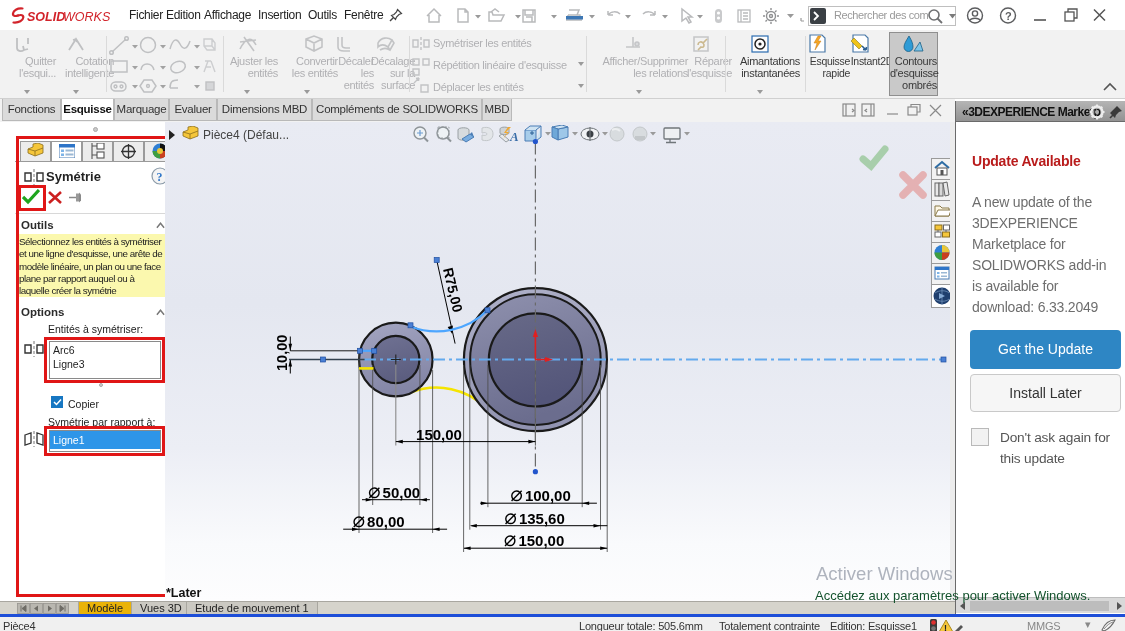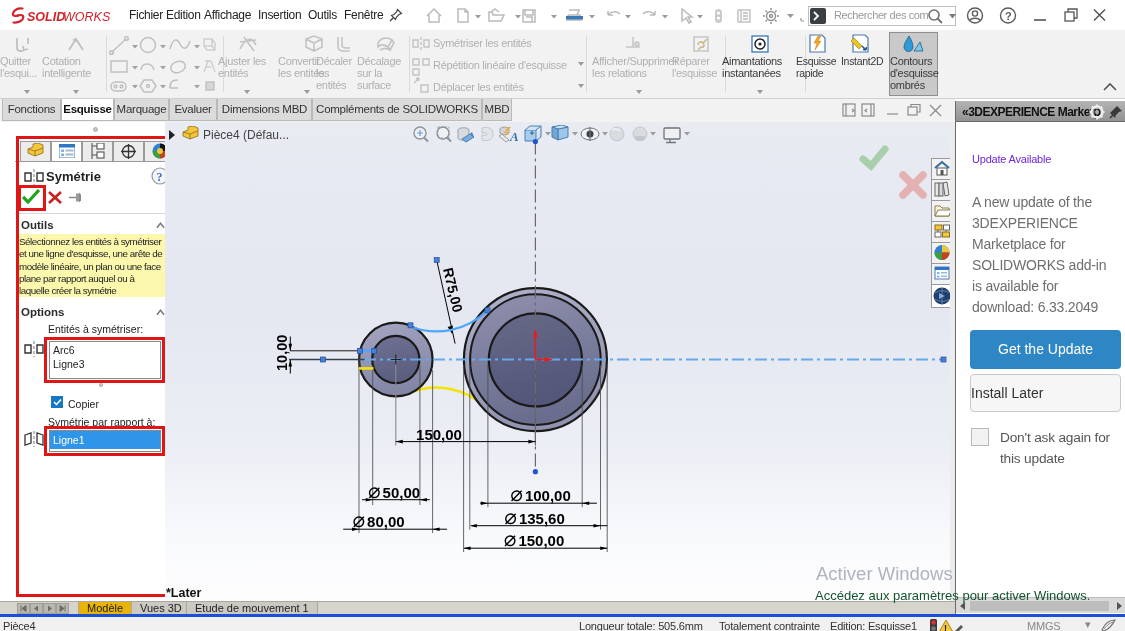--- a/index.html
+++ b/index.html
@@ -3,21 +3,21 @@
 *{margin:0;padding:0;box-sizing:border-box}
 html,body{width:1125px;height:631px;overflow:hidden}
 body{font-family:"Liberation Sans",sans-serif;position:relative;background:#fff;color:#222}
 .abs{position:absolute}
 
 #titlebar{position:absolute;left:0;top:0;width:1125px;height:30px;background:#fff}
 .menu{position:absolute;top:8px;font-size:12px;letter-spacing:-0.3px;color:#222}
 
 #ribbon{position:absolute;left:0;top:30px;width:1125px;height:69px;background:#f2f2f2;border-bottom:1px solid #d0d0d0}
 .rdiv{position:absolute;top:6px;width:1px;height:56px;background:#dadada}
-.rlab{position:absolute;font-size:11px;letter-spacing:-.3px;color:#b0b0b3;text-align:left;white-space:nowrap}
+.rlab{position:absolute;font-size:11px;letter-spacing:-.3px;color:#b0b0b3;text-align:right;white-space:nowrap}
 .rlabd{color:#3a3a3a}
 .dd{position:absolute;width:0;height:0;border-left:3.5px solid transparent;border-right:3.5px solid transparent;border-top:4px solid #9a9a9a}
 
 #tabrow{position:absolute;left:0;top:99px;width:955px;height:23px;background:#f2f2f2}
 .tab{position:absolute;top:0;height:22px;background:#dbdbdb;border:1px solid #b9b9b9;border-top:none;font-size:11.5px;letter-spacing:-0.25px;color:#333;text-align:center;line-height:21px}
 .tab.act{background:#fff;border-color:#b9b9b9;font-weight:bold;color:#111}
 
 #lpanel{position:absolute;left:15px;top:122px;width:165px;height:492px;background:#fff}
 .redbox{position:absolute;border:3px solid #e01616}
 .pmtab{position:absolute;top:5px;width:31px;height:21px;background:#ececec;border:1px solid #9a9a9a}
@@ -619,24 +619,24 @@
       <circle cx="8" cy="8" r="2" fill="#b0b0b0"></circle>
       <g stroke="#ededed" stroke-width="2">
         <path d="M8,0.5 L8,3 M8,13 L8,15.5 M0.5,8 L3,8 M13,8 L15.5,8 M2.7,2.7 L4.5,4.5 M11.5,11.5 L13.3,13.3 M13.3,2.7 L11.5,4.5 M4.5,11.5 L2.7,13.3"></path>
       </g>
     </svg>
   <svg class="abs" style="left:153px;top:4px" width="14" height="14" viewBox="0 0 14 14">
       <path d="M8,1 L13,6 L10,7 L7,10 L6,13 L1,8 Z" fill="#3a3a3a"></path>
       <path d="M5,9 L1,13" stroke="#3a3a3a" stroke-width="1.6"></path>
     </svg>
 
-  <div class="abs" style="left:16px;top:52px;font-size:11px;font-weight:normal;color:#6d28d9;letter-spacing:-0.2px">Update Available</div>
+  <div class="abs" style="left:16px;top:52px;font-size:14px;font-weight:bold;color:#b91c1c;letter-spacing:-0.2px">Update Available</div>
   <div class="abs" style="left:16px;top:91px;width:154px;font-size:14px;line-height:20.9px;color:#6e6e6e;letter-spacing:-0.2px;white-space:nowrap">A new update of the<br>3DEXPERIENCE<br>Marketplace for<br>SOLIDWORKS add-in<br>is available for<br>download: 6.33.2049</div>
   <div class="abs" style="left:14px;top:229px;width:151px;height:39px;background:#2e86c4;border-radius:4px;color:#fff;font-size:14px;text-align:center;line-height:39px">Get the Update</div>
-  <div class="abs" style="left:14px;top:273px;width:151px;height:38px;background:#f6f6f6;border:1px solid #c9c9c9;border-radius:4px;color:#333;font-size:14px;text-align:left;line-height:36px">Install Later</div>
+  <div class="abs" style="left:14px;top:273px;width:151px;height:38px;background:#f6f6f6;border:1px solid #c9c9c9;border-radius:4px;color:#333;font-size:14px;text-align:center;line-height:36px">Install Later</div>
   <div class="abs" style="left:15px;top:327px;width:18px;height:18px;background:#f2f2f2;border:1px solid #b9b9b9"></div>
   <div class="abs" style="left:44px;top:327px;width:120px;font-size:13.7px;line-height:20.9px;color:#555;letter-spacing:-0.2px">Don't ask again for this update</div>
 
   <div class="abs" style="left:0;top:496px;width:170px;height:16px;background:#d9d9d9;border-top:1px solid #bdbdbd">
     <div class="abs" style="left:14px;top:3px;width:139px;height:10px;background:#bdbdbd"></div>
     <svg class="abs" style="left:3px;top:4px" width="8" height="8" viewBox="0 0 8 8">
         <path d="M6,0 L1,4 L6,8 Z" fill="#555"></path>
       </svg>
     <svg class="abs" style="left:159px;top:4px" width="8" height="8" viewBox="0 0 8 8">
         <path d="M2,0 L7,4 L2,8 Z" fill="#555"></path>

